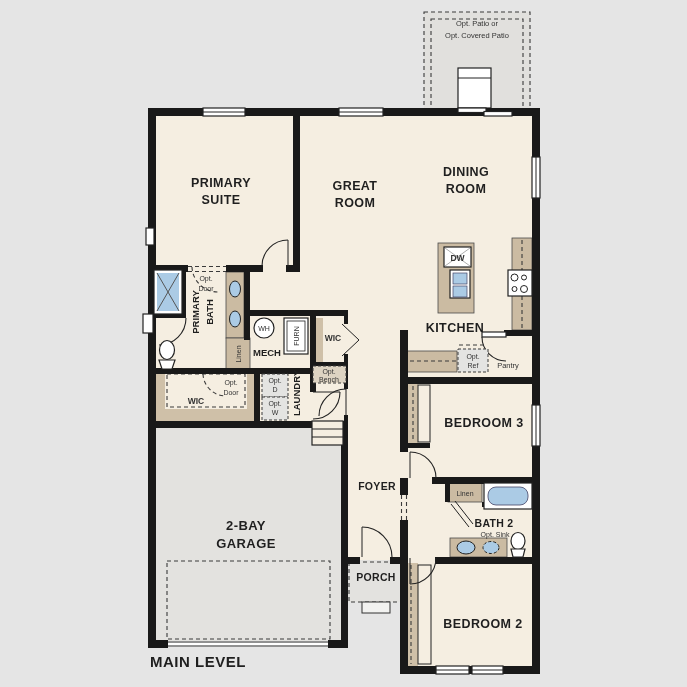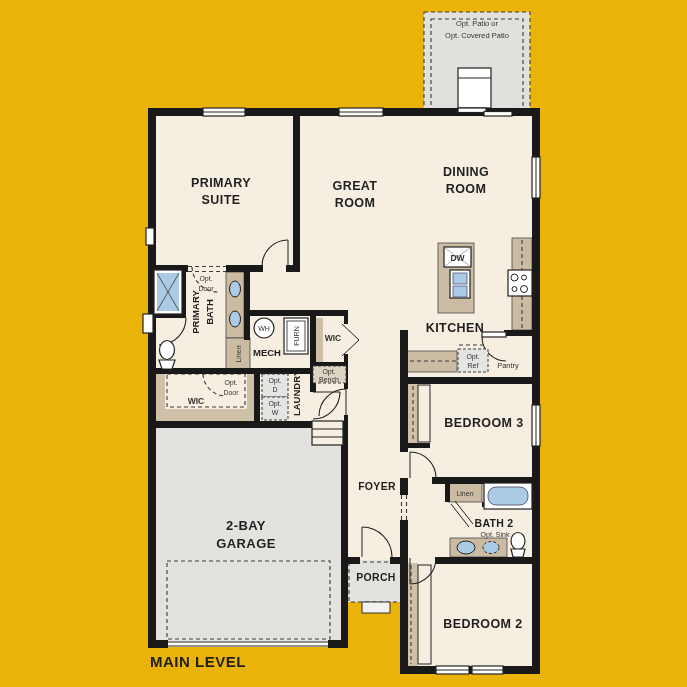--- a/index.html
+++ b/index.html
@@ -1,16 +1,16 @@
 <!DOCTYPE html>
 <html><head>
 <meta charset="utf-8">
 <style>
   html,body{margin:0;padding:0;background:#ffffff;}
-  .stage{position:relative;width:687px;height:687px;background:#eab308;overflow:hidden;}
+  .stage{position:relative;width:687px;height:687px;background:#e5e5e5;overflow:hidden;}
   svg{display:block;}
   text{font-family:"Liberation Sans", sans-serif;fill:#1f1f1f;}
   .room-lbl{font-size:12.5px;font-weight:bold;letter-spacing:.4px;text-anchor:middle;}
   .room-md{font-size:10.5px;font-weight:bold;letter-spacing:.3px;text-anchor:middle;}
   .room-sm{font-size:9.5px;font-weight:bold;text-anchor:middle;}
   .lbl-sm{font-size:8.5px;font-weight:bold;fill:#333;text-anchor:middle;}
   .tiny{font-size:7.5px;fill:#333;text-anchor:middle;}
   .tiny2{font-size:7px;fill:#333;text-anchor:middle;}
   .garage-lbl{font-size:13px;font-weight:bold;letter-spacing:.4px;text-anchor:middle;}
   .main-lvl{font-size:15px;font-weight:bold;letter-spacing:.5px;}

